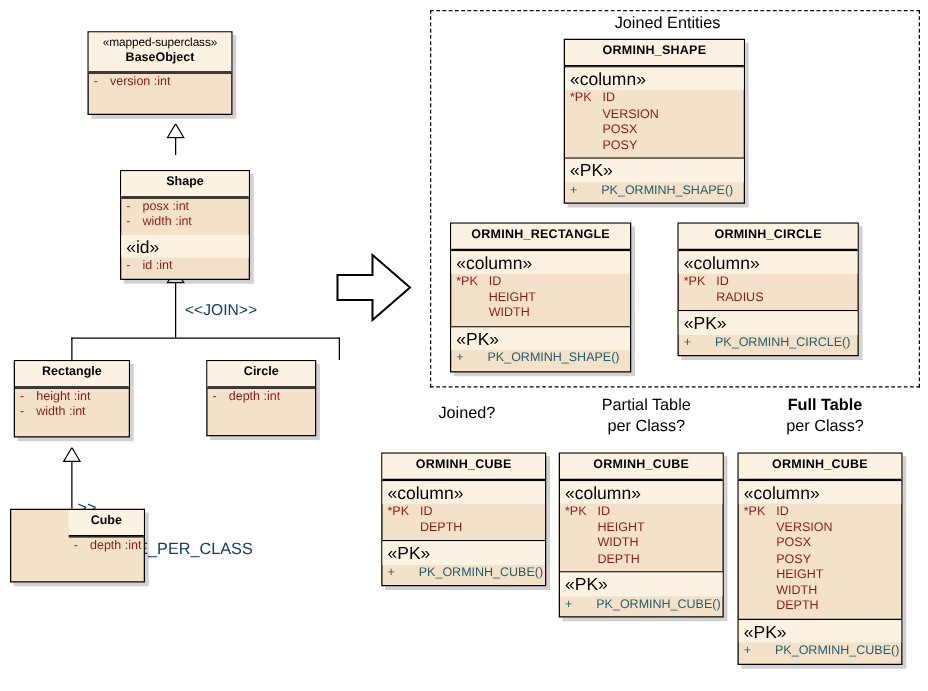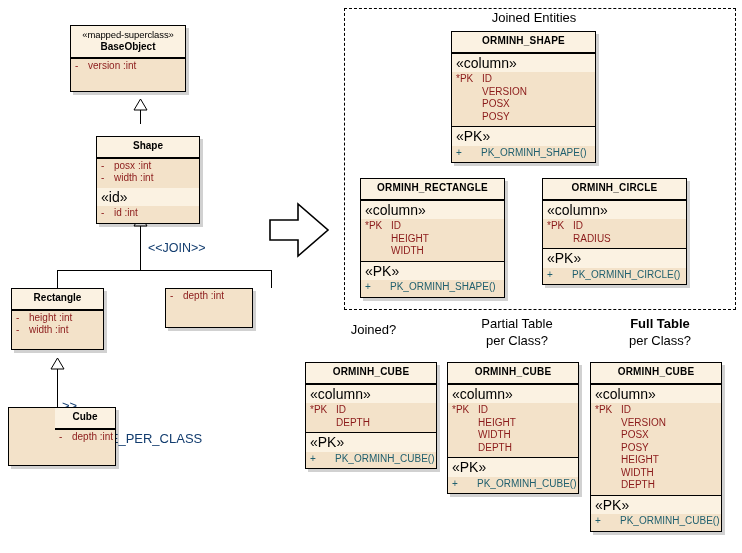--- a/index.html
+++ b/index.html
@@ -168,20 +168,23 @@
         </div>
         <div class="row">
           <span class="vis">-</span>
           <span class="nm">width  :int</span>
         </div>
       </div>
     </div>
   </div>
 
   <div class="umlbox" style="left:165px; top:288px; width:88px;">
+    <div class="hdr">
+      <span class="cname">Circle</span>
+    </div>
     <div class="sect">
       <div class="rows" style="padding-bottom:24px;">
         <div class="row">
           <span class="vis">-</span>
           <span class="nm">depth  :int</span>
         </div>
       </div>
     </div>
   </div>
 

